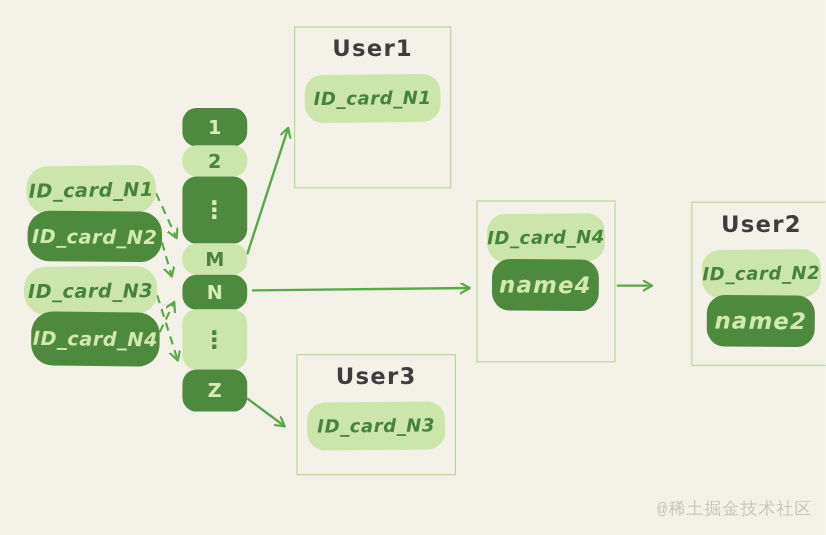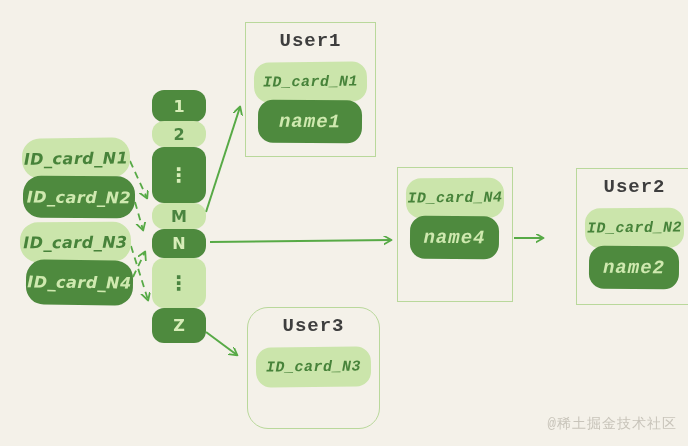--- a/index.html
+++ b/index.html
@@ -26,21 +26,21 @@
     display:flex; align-items:center; justify-content:center;
     border-radius:12px; font-weight:bold; font-size:16px;
   }
   .bucket.dark  { background:#4e8a3e; color:#d7edb8; }
   .bucket.light { background:#cbe5ab; color:#4a8440; }
   .bucket.dots  { font-size:20px; letter-spacing:1px; font-weight:bold; }
 
   
   .user-box {
     position:absolute; box-sizing:border-box;
-    border:1.5px solid #b9d89b; background:#f4f1e9;font-family:Liberation Mono, monospace;
+    border:1.5px solid #b9d89b; background:#f4f1e9;
   }
   .user-title {
     text-align:center; margin-top:7px;
     font-size:19px; font-weight:bold; color:#3e3e3e; letter-spacing:1px;
   }
   .upill {
     border-radius:15px; display:flex; align-items:center; justify-content:center;
     font-weight:bold; font-style:italic; box-sizing:border-box;
   }
   .upill.id   { background:#cbe5ab; color:#47833a; height:40px; margin:10px 8px 0 8px; font-size:15px; letter-spacing:0.5px; transform:rotate(-0.6deg); }
@@ -88,34 +88,33 @@
   <div class="bucket light" style="top:121px; height:26px;">2</div>
   <div class="bucket dark dots" style="top:147px; height:56px;">⋮</div>
   <div class="bucket light" style="top:203px; height:26px;">M</div>
   <div class="bucket dark" style="top:229px; height:29px;">N</div>
   <div class="bucket light dots" style="top:258px; height:50px;">⋮</div>
   <div class="bucket dark" style="top:308px; height:35px;">Z</div>
 
   <div class="user-box" style="left:245px; top:22px; width:131px; height:135px;">
     <div class="user-title">User1</div>
     <div class="upill id">ID_card_N1</div>
-    <div class="upill name">name1</div>
   </div>
 
   <div class="user-box" style="left:397px; top:167px; width:116px; height:135px;">
     <div class="upill id">ID_card_N4</div>
     <div class="upill name">name4</div>
   </div>
 
   <div class="user-box" style="left:576px; top:168px; width:117px; height:137px;">
     <div class="user-title">User2</div>
     <div class="upill id">ID_card_N2</div>
     <div class="upill name">name2</div>
   </div>
 
-  <div class="user-box" style="left:247px; top:307px; width:133px; height:122px;border-radius:21px;">
+  <div class="user-box" style="left:247px; top:295px; width:133px; height:101px;">
     <div class="user-title">User3</div>
     <div class="upill id">ID_card_N3</div>
   </div>
 
   <div class="watermark">@稀土掘金技术社区</div>
 
 </div>
 
 </body></html>

